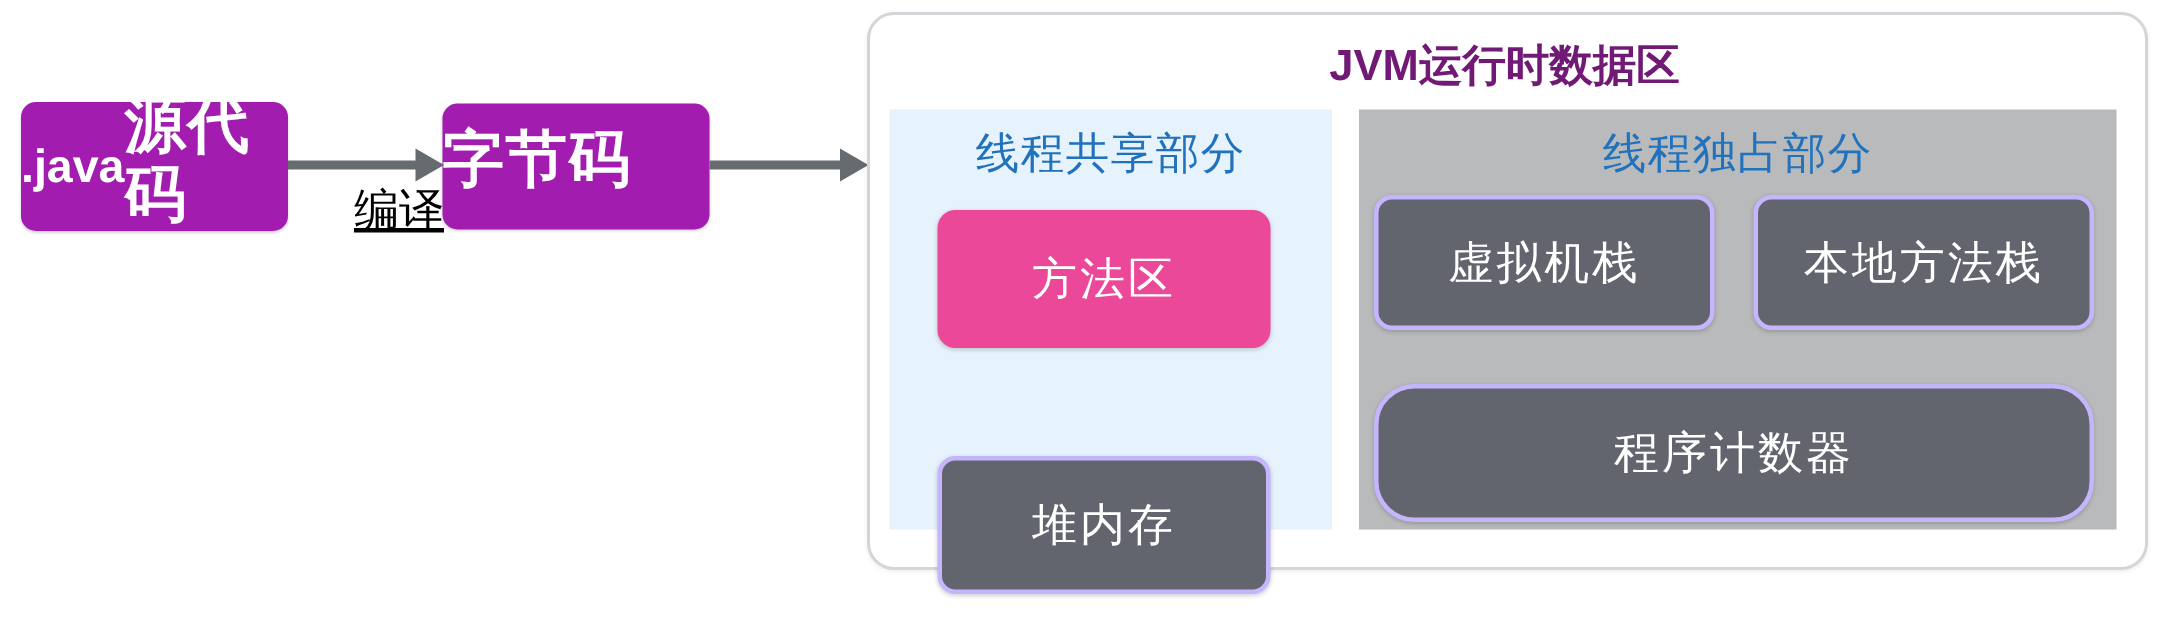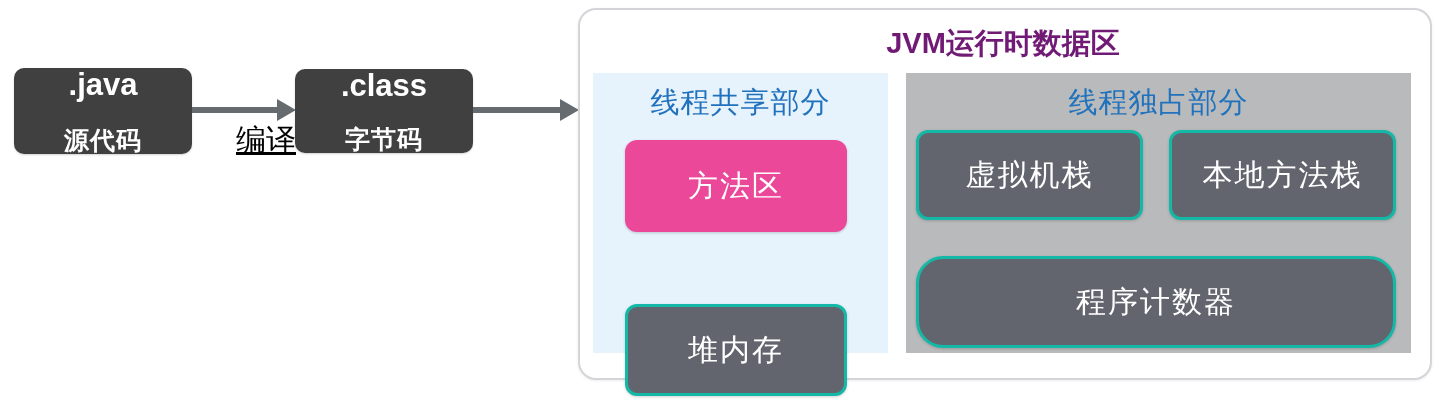--- a/index.html
+++ b/index.html
@@ -16,33 +16,33 @@
   #canvas {
     position: relative;
     width: 1448px;
     height: 416px;
     background: #ffffff;
   }
 
   
   .src-box {
     position: absolute;
-    background: #404040;
+    background: #a21caf;
     border-radius: 10px;
     color: #ffffff;
     font-weight: bold;
     display: flex;
-    flex-direction: column;
+    flex-direction: row;
     align-items: center;
-    justify-content: space-between;
+    justify-content: flex-start;
     line-height: 1.12;
     box-shadow: 0 1px 2px rgba(0,0,0,0.18);
   }
   .src-line1 { font-size: 31px; letter-spacing: 0px; }
-  .src-line2 { font-size: 25px; letter-spacing: 1px; }
+  .src-line2 { font-size: 41px; letter-spacing: 1px; font-family: Liberation Mono, monospace; }
 
   #java-box  { left: 14px;  top: 68px; width: 178px; height: 86px; }
   #class-box { left: 295px; top: 69px; width: 178px; height: 84px; }
 
   .arrow {
     position: absolute;
     height: 22px;
   }
   .arrow .shaft {
     position: absolute;
@@ -146,21 +146,21 @@
     font-family: "DejaVu Sans", "Liberation Sans", sans-serif;
     letter-spacing: 2px;
     box-sizing: border-box;
   }
   .region-green {
     background: #ec4899;
     box-shadow: 0 1px 3px rgba(0,0,0,0.18);
   }
   .region-gray {
     background: #62656e;
-    border: 3px solid #14b8a6;
+    border: 3px solid #c4b5fd;
     box-shadow: 0 1px 3px rgba(0,0,0,0.18);
   }
 
   #method-area   { left: 625px;  top: 140px; width: 222px; height: 92px; }
   #heap-memory   { left: 625px;  top: 256px; width: 222px; height: 92px; margin-top: 48px; }
   #vm-stack      { left: 916px;  top: 130px; width: 227px; height: 90px; }
   #native-stack  { left: 1169px; top: 130px; width: 227px; height: 90px; }
   #pc-register   { left: 916px;  top: 256px; width: 480px; height: 92px; border-radius: 27px; }
 </style>
 </head>
@@ -173,21 +173,20 @@
     <span class="src-line2">源代码</span>
   </div>
 
   <div class="arrow" id="arrow1">
     <div class="shaft"></div>
     <div class="head"></div>
   </div>
   <div id="compile-label">编译</div>
 
   <div class="src-box" id="class-box">
-    <span class="src-line1">.class</span>
     <span class="src-line2">字节码</span>
   </div>
 
   <div class="arrow" id="arrow2">
     <div class="shaft"></div>
     <div class="head"></div>
   </div>
 
   <div id="jvm-container"></div>
   <div id="jvm-title">JVM运行时数据区</div>

